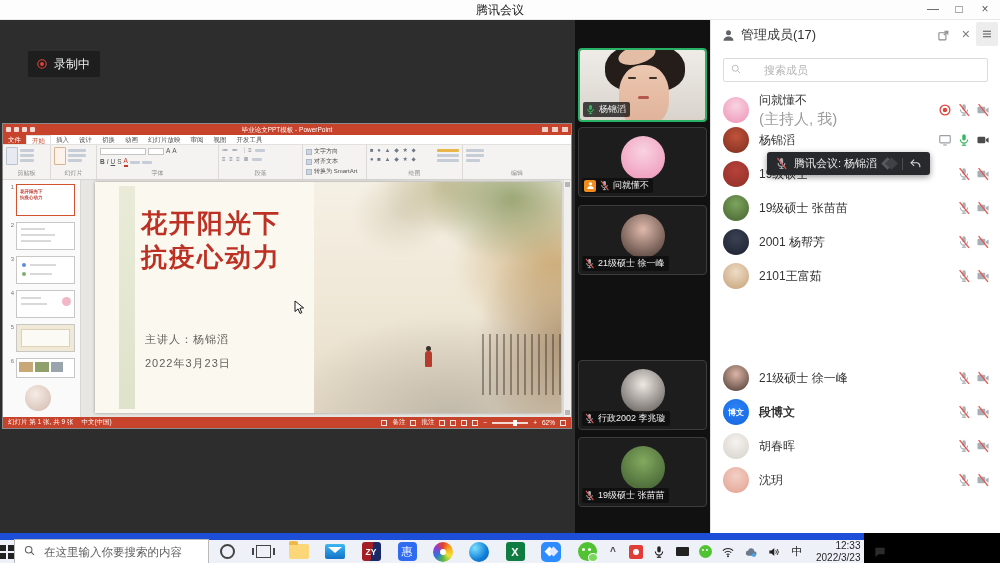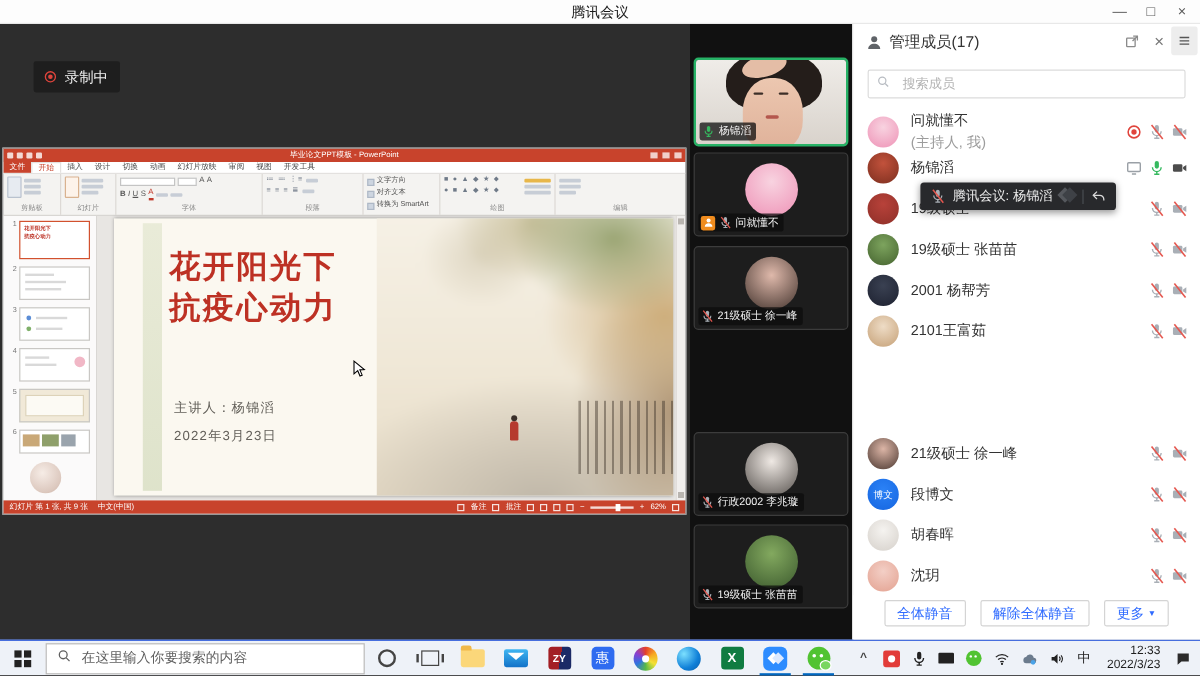--- a/index.html
+++ b/index.html
@@ -120,46 +120,46 @@
   .panel{position:absolute;left:710px;top:20px;width:290px;height:513px;background:#fff;border-left:1px solid #e2e2e2;}
   .p-head{position:absolute;left:0;top:0;right:0;height:30px;}
   .p-head .hic{position:absolute;left:10px;top:8px;}
   .p-head .hic svg{width:15px;height:15px;}
   .p-title{position:absolute;left:30px;top:0;line-height:30px;font-size:13px;color:#333;}
   .p-pop{position:absolute;right:50px;top:8px;}
   .p-pop svg{width:13px;height:13px;}
   .p-close{position:absolute;right:30px;top:0;line-height:28px;font-size:14px;color:#777;}
   .p-menu{position:absolute;right:2px;top:2px;width:22px;height:24px;background:#ededed;border-radius:2px;display:flex;align-items:center;justify-content:center;}
   .p-menu svg{width:12px;height:12px;}
-  .p-search{position:absolute;left:12px;right:12px;top:38px;height:24px;border:1px solid #dcdcdc;border-radius:2px;display:flex;align-items:center;padding:0 6px;gap:8px;}
+  .p-search{position:absolute;left:12px;right:12px;top:38px;height:24px;border:1px solid #dcdcdc;border-radius:2px;display:flex;align-items:center;padding:0 6px;gap:20px;}
   .p-search svg{width:12px;height:12px;}
   .p-search input{border:none;outline:none;flex:1;font-size:11px;color:#444;font-family:inherit;background:transparent;}
   .p-search input::placeholder{color:#b3b3b3;}
   .member-list{position:absolute;left:0;top:0;right:0;bottom:0;overflow:hidden;}
   .member-row{position:absolute;left:0;right:0;height:34px;}
   .m-avatar{position:absolute;left:12px;top:50%;transform:translateY(-50%);width:26px;height:26px;border-radius:50%;
     color:#fff;font-size:8px;display:flex;align-items:center;justify-content:center;}
   .m-names{position:absolute;left:48px;top:50%;transform:translateY(-50%);}
   .m-name{font-size:12px;color:#333;white-space:nowrap;}
-  .m-sub{font-size:12px;color:#9c9c9c;margin-top:1px;}
+  .m-sub{font-size:15px;color:#9c9c9c;margin-top:1px;}
   .m-icons{position:absolute;right:10px;top:50%;transform:translateY(-50%);display:flex;gap:5px;align-items:center;}
   .m-icons svg{width:14px;height:14px;display:block;}
   .toast{position:absolute;left:56px;top:132px;height:23px;display:flex;align-items:center;gap:6px;padding:0 8px;
     background:#28292c;border-radius:3px;box-shadow:0 2px 6px rgba(0,0,0,.4);color:#ececec;font-size:11px;z-index:6;white-space:nowrap;}
   .toast svg{width:13px;height:13px;display:block;}
   .dmd{width:9px;height:9px;background:#55585d;transform:rotate(45deg);display:inline-block;}
   .dmd.d2{margin-left:-5px;background:#3e4146;}
   .tdiv{width:1px;height:12px;background:#4a4d52;}
   .p-footer{position:absolute;left:0;right:0;top:476px;bottom:0;background:#fff;display:flex;justify-content:center;gap:12px;padding-top:4px;z-index:7;}
   .fbtn{height:22px;padding:0 10px;border:1px solid #d4d4d4;border-radius:2px;background:#fff;color:#2f6bff;
     font-size:11.5px;display:flex;align-items:center;gap:3px;font-family:inherit;}
   .fbtn .caret{font-size:7px;color:#2f6bff;}
 
   
-  .taskbar{position:absolute;left:0;top:533px;width:1000px;height:30px;background:#eef2f8;border-top:1px solid #1d4ed8;
+  .taskbar{position:absolute;left:0;top:533px;width:864px;height:30px;background:#eef2f8;border-top:7px solid #1d4ed8;
     display:flex;align-items:center;}
   .tb-start{width:38px;height:30px;display:flex;align-items:center;justify-content:center;}
   .winlogo{width:14px;height:14px;display:grid;grid-template-columns:6px 6px;grid-template-rows:6px 6px;gap:2px;}
   .winlogo i{background:#222;}
   .tb-search{width:266px;height:26px;background:#fff;border:1px solid #b9b9b9;display:flex;align-items:center;gap:6px;padding:0 8px;}
   .tb-search svg{width:13px;height:13px;}
   .tb-search input{border:none;outline:none;flex:1;font-size:11.5px;color:#555;font-family:inherit;}
   .tb-search input::placeholder{color:#5f5f5f;}
   .tb-btn{width:36px;height:30px;display:flex;align-items:center;justify-content:center;position:relative;flex:0 0 auto;}
   .tb-btn.open::after{content:"";position:absolute;left:5px;right:5px;bottom:0;height:2.5px;background:#0067c0;}
@@ -722,21 +722,21 @@
             </span>
             <span>
               <svg viewBox="0 0 24 24" fill="none">
                 <rect x="2.5" y="6.5" width="13.5" height="11" rx="2" fill="#a9afb6"></rect>
                 <path d="M17 10.6l4.6-3v9l-4.6-3z" fill="#a9afb6"></path>
                 <line x1="4.5" y1="2" x2="20.5" y2="22" stroke="#e5574f" stroke-width="2.3"></line>
               </svg>
             </span>
           </div>
         </div>
-        <div class="member-row" style="top: 375px;">
+        <div class="member-row" style="top: 375px; font-weight: bold;">
           <div class="m-avatar" style="background: radial-gradient(circle at 50% 35%, rgb(43, 130, 246), rgb(21, 101, 224));">博文</div>
           <div class="m-names">
             <div class="m-name">段博文</div>
           </div>
           <div class="m-icons">
             <span>
               <svg viewBox="0 0 24 24" fill="none">
                 <rect x="9" y="2" width="6" height="11" rx="3" fill="#a9afb6"></rect>
                 <path d="M5.8 11a6.2 6.2 0 0 0 12.4 0" stroke="#a9afb6" stroke-width="2"></path>
                 <path d="M12 17.3V21" stroke="#a9afb6" stroke-width="2"></path>
@@ -814,32 +814,20 @@
         </span>
       <span>腾讯会议: 杨锦滔</span>
       <span><span class="dmd"></span><span class="dmd d2"></span></span>
       <span class="tdiv"></span>
       <span>
           <svg viewBox="0 0 24 24" fill="none">
             <path d="M9.5 5 3.8 10.7 9.5 16.4" stroke="#d9d9d9" stroke-width="2"></path>
             <path d="M3.8 10.7H14a6 6 0 0 1 6 6v2" stroke="#d9d9d9" stroke-width="2"></path>
           </svg>
         </span>
-    </div>
-    <div class="p-footer">
-      <button class="fbtn">
-          <span>全体静音</span>
-        </button>
-      <button class="fbtn">
-          <span>解除全体静音</span>
-        </button>
-      <button class="fbtn">
-          <span>更多</span>
-          <span class="caret">▼</span>
-        </button>
     </div>
   </div>
 
   <div class="taskbar">
     <div class="tb-start">
       <span class="winlogo">
           <i></i>
           <i></i>
           <i></i>
           <i></i>

